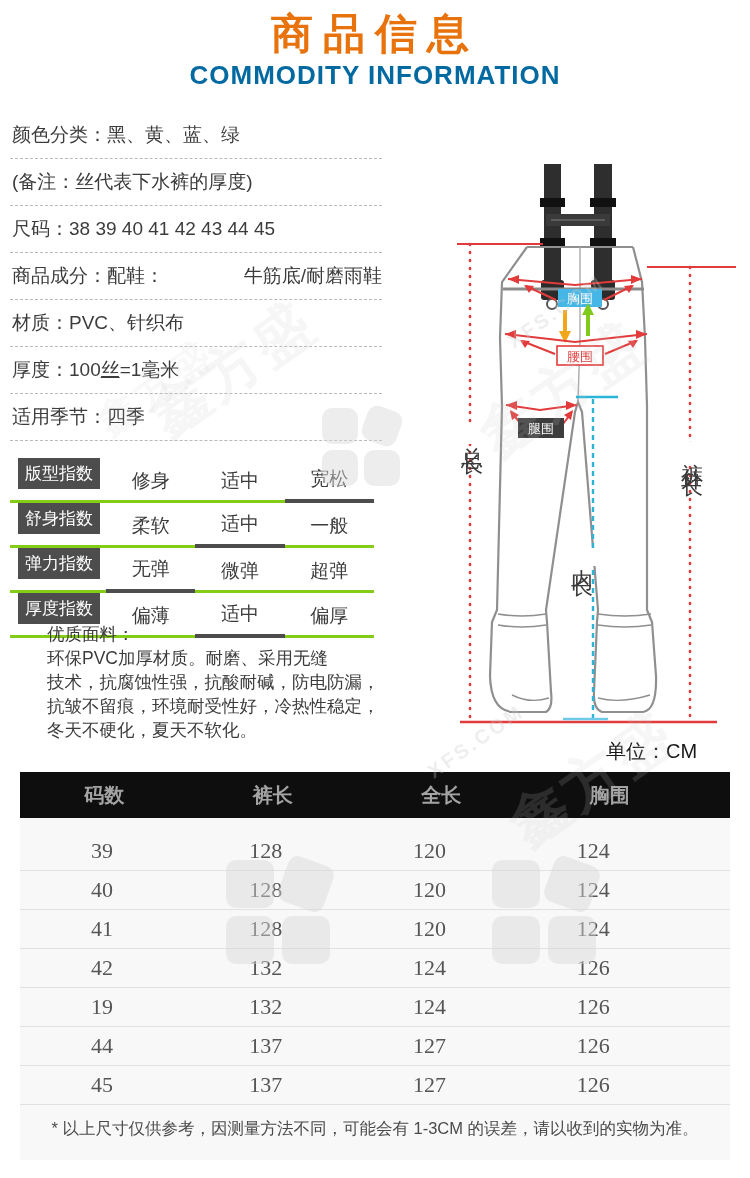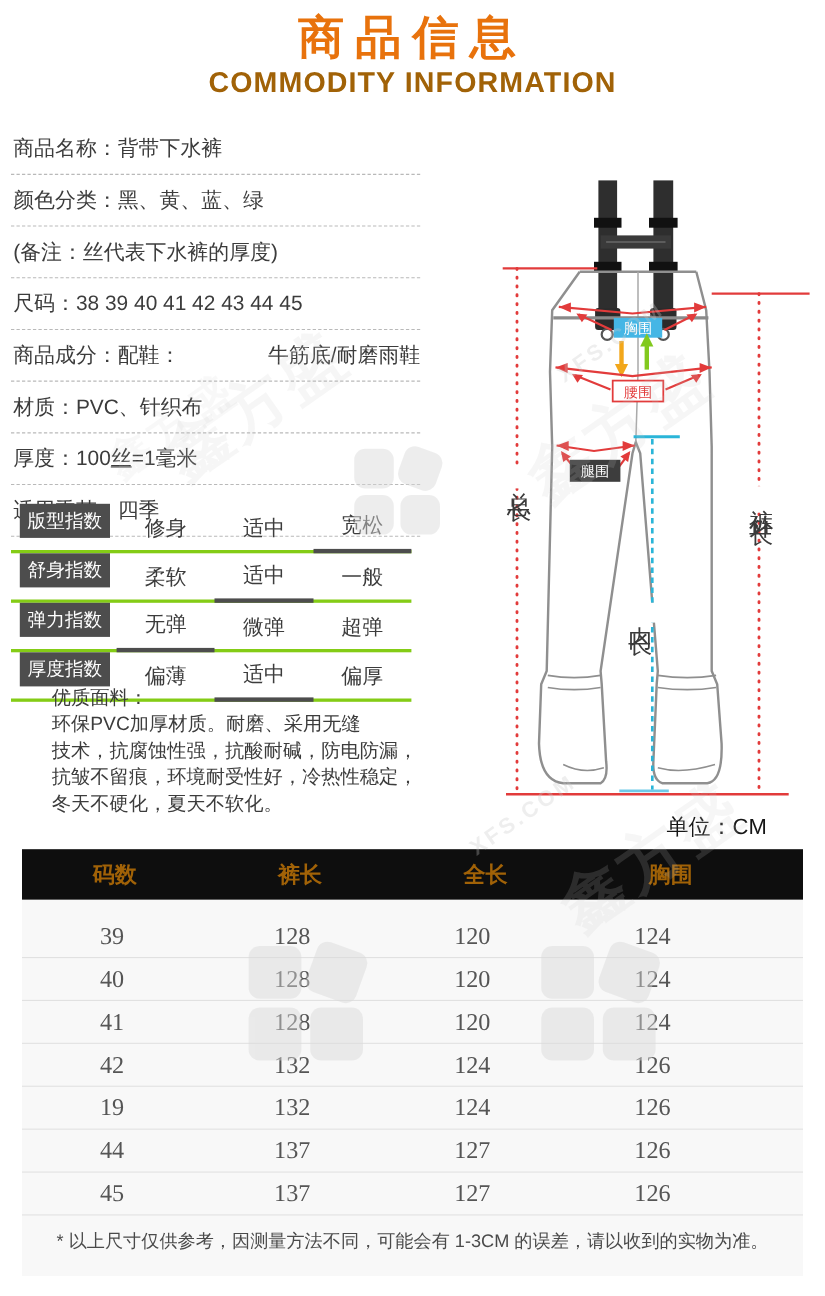--- a/index.html
+++ b/index.html
@@ -5,21 +5,21 @@
   html,body{margin:0;padding:0;}
   body{
     width:750px;height:1178px;position:relative;overflow:hidden;
     background:#ffffff;font-family:"Liberation Sans","DejaVu Sans",sans-serif;
     color:#3c3c3c;
   }
   
   .page-title{position:absolute;top:6px;left:0;width:750px;text-align:center;
     font-size:42px;font-weight:bold;color:#e8720c;letter-spacing:10px;}
   .page-subtitle{position:absolute;top:60px;left:0;width:750px;text-align:center;
-    font-size:26px;font-weight:bold;color:#a16207;letter-spacing:1px;}
+    font-size:26px;font-weight:bold;color:#0369a1;letter-spacing:1px;}
   
   .info{position:absolute;left:10px;top:112px;width:372px;}
   .info-row{display:flex;justify-content:space-between;align-items:center;
     font-size:19px;color:#3c3c3c;padding:10px 0 10px 2px;border-bottom:1px dashed #b9b9b9;}
   .info-row .u{text-decoration:underline;}
   
   .idx{position:absolute;left:10px;top:458px;width:364px;}
   .idx-row{display:flex;align-items:flex-start;height:45px;border-bottom:3px solid #84cc16;box-sizing:border-box;}
   .idx-badge{background:#4d4d4d;color:#fff;font-size:17px;padding:4px 7px;margin:0 6px 0 8px;white-space:nowrap;}
   .opt{flex:1;text-align:center;font-size:19px;color:#3c3c3c;height:45px;line-height:45px;box-sizing:border-box;}
@@ -32,44 +32,40 @@
   .diagram svg{position:absolute;left:0;top:0;}
   .vlabel{position:absolute;writing-mode:vertical-rl;font-size:22px;color:#3a3a3a;
     background:#fff;letter-spacing:6px;padding:3px 1px;}
   .lbl-zong{left:36px;top:274px;}
   .lbl-waichang{left:256px;top:290px;}
   .lbl-neichang{left:146px;top:396px;}
   .unit{position:absolute;left:606px;top:738px;font-size:20px;font-weight:normal;color:#161616;}
   
   .table-wrap{position:absolute;left:20px;top:772px;width:710px;}
   .thead{background:#0e0e0e;height:46px;display:grid;grid-template-columns:1fr 1fr 1fr 1fr;
-    padding-right:36px;align-items:center;color:#a16207;font-size:20px;font-weight:bold;text-align:center;}
+    padding-right:36px;align-items:center;color:#a3a3a3;font-size:20px;font-weight:bold;text-align:center;}
   .tbody{background:#f8f8f8;padding-top:14px;}
   .trow{display:grid;grid-template-columns:1fr 1fr 1fr 1fr;padding-right:55px;height:39px;
     align-items:center;text-align:center;font-size:22px;color:#555;border-bottom:1px solid #e1e1e1;box-sizing:border-box;font-family:Liberation Serif, serif;}
   .tfoot{padding:13px 10px 20px;text-align:center;font-size:16.5px;color:#4a4a4a;}
   
   .wm{position:absolute;transform:rotate(-35deg);color:#c9c9c9;font-weight:bold;
     pointer-events:none;opacity:.28;white-space:nowrap;}
   .wm-small{font-size:20px;letter-spacing:3px;}
   .wm-big{font-size:58px;letter-spacing:4px;}
   .logo-mark{position:absolute;pointer-events:none;opacity:.45;}
   .logo-mark i{position:absolute;background:#d9d9d9;border-radius:10px;display:block;}
 </style>
 </head>
 <body>
 
 <div class="page-title">商品信息</div>
 <div class="page-subtitle">COMMODITY INFORMATION</div>
 
 <div class="info">
-  <div class="info-row">
-    <span>商品名称：背带下水裤</span>
-    <span></span>
-  </div>
   <div class="info-row">
     <span>颜色分类：黑、黄、蓝、绿</span>
     <span></span>
   </div>
   <div class="info-row">
     <span>(备注：丝代表下水裤的厚度)</span>
     <span></span>
   </div>
   <div class="info-row">
     <span>尺码：38 39 40 41 42 43 44 45</span>

